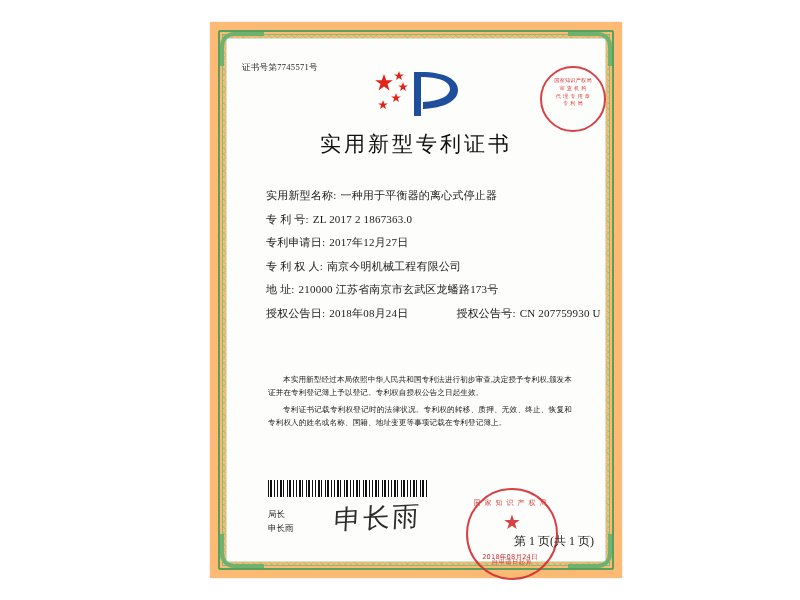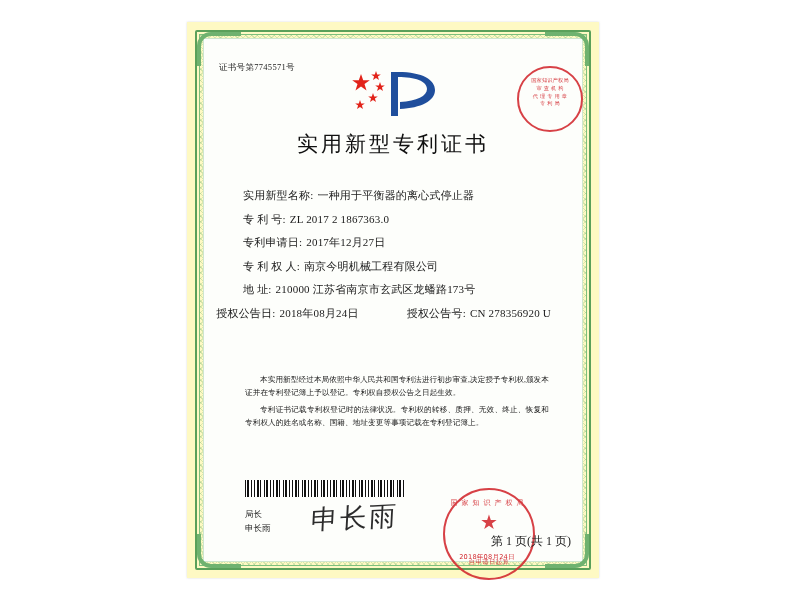--- a/index.html
+++ b/index.html
@@ -17,25 +17,25 @@
   .page {
     position: relative;
     width: 800px;
     height: 600px;
     background: #ffffff;
   }
 
   
   .sheet {
     position: absolute;
-    left: 187px;
+    left: 210px;
     top: 22px;
     width: 412px;
     height: 556px;
-    background: #fef9c3;
+    background: #fdba74;
     box-shadow: 0 0 2px rgba(0,0,0,0.15);
   }
 
   
   .frame-outer {
     position: absolute;
     left: 8px;
     top: 8px;
     right: 8px;
     bottom: 8px;
@@ -147,21 +147,21 @@
     letter-spacing: 0.2px;
   }
   .field-label {
     white-space: nowrap;
     margin-right: 4px;
   }
   .field-value {
     white-space: nowrap;
   }
   .field-row.two-col {
-    justify-content: flex-end;
+    justify-content: flex-start;
   }
   .grant-date-2 {
     margin-left: 48px;
   }
 
   
   .body-text {
     position: absolute;
     left: 30px;
     right: 22px;
@@ -342,21 +342,21 @@
           <span class="field-value">南京今明机械工程有限公司</span>
         </div>
         <div class="field-row">
           <span class="field-label">地 址:</span>
           <span class="field-value">210000 江苏省南京市玄武区龙蟠路173号</span>
         </div>
         <div class="field-row two-col">
           <span class="field-label">授权公告日:</span>
           <span class="field-value">2018年08月24日</span>
           <span class="field-label grant-date-2">授权公告号:</span>
-          <span class="field-value">CN 278356920 U</span>
+          <span class="field-value">CN 207759930 U</span>
         </div>
       </div>
 
       <div class="body-text">
         <p>本实用新型经过本局依照中华人民共和国专利法进行初步审查,决定授予专利权,颁发本证并在专利登记簿上予以登记。专利权自授权公告之日起生效。</p>
         <p>专利证书记载专利权登记时的法律状况。专利权的转移、质押、无效、终止、恢复和专利权人的姓名或名称、国籍、地址变更等事项记载在专利登记簿上。</p>
       </div>
 
       <div class="barcode"></div>
 

